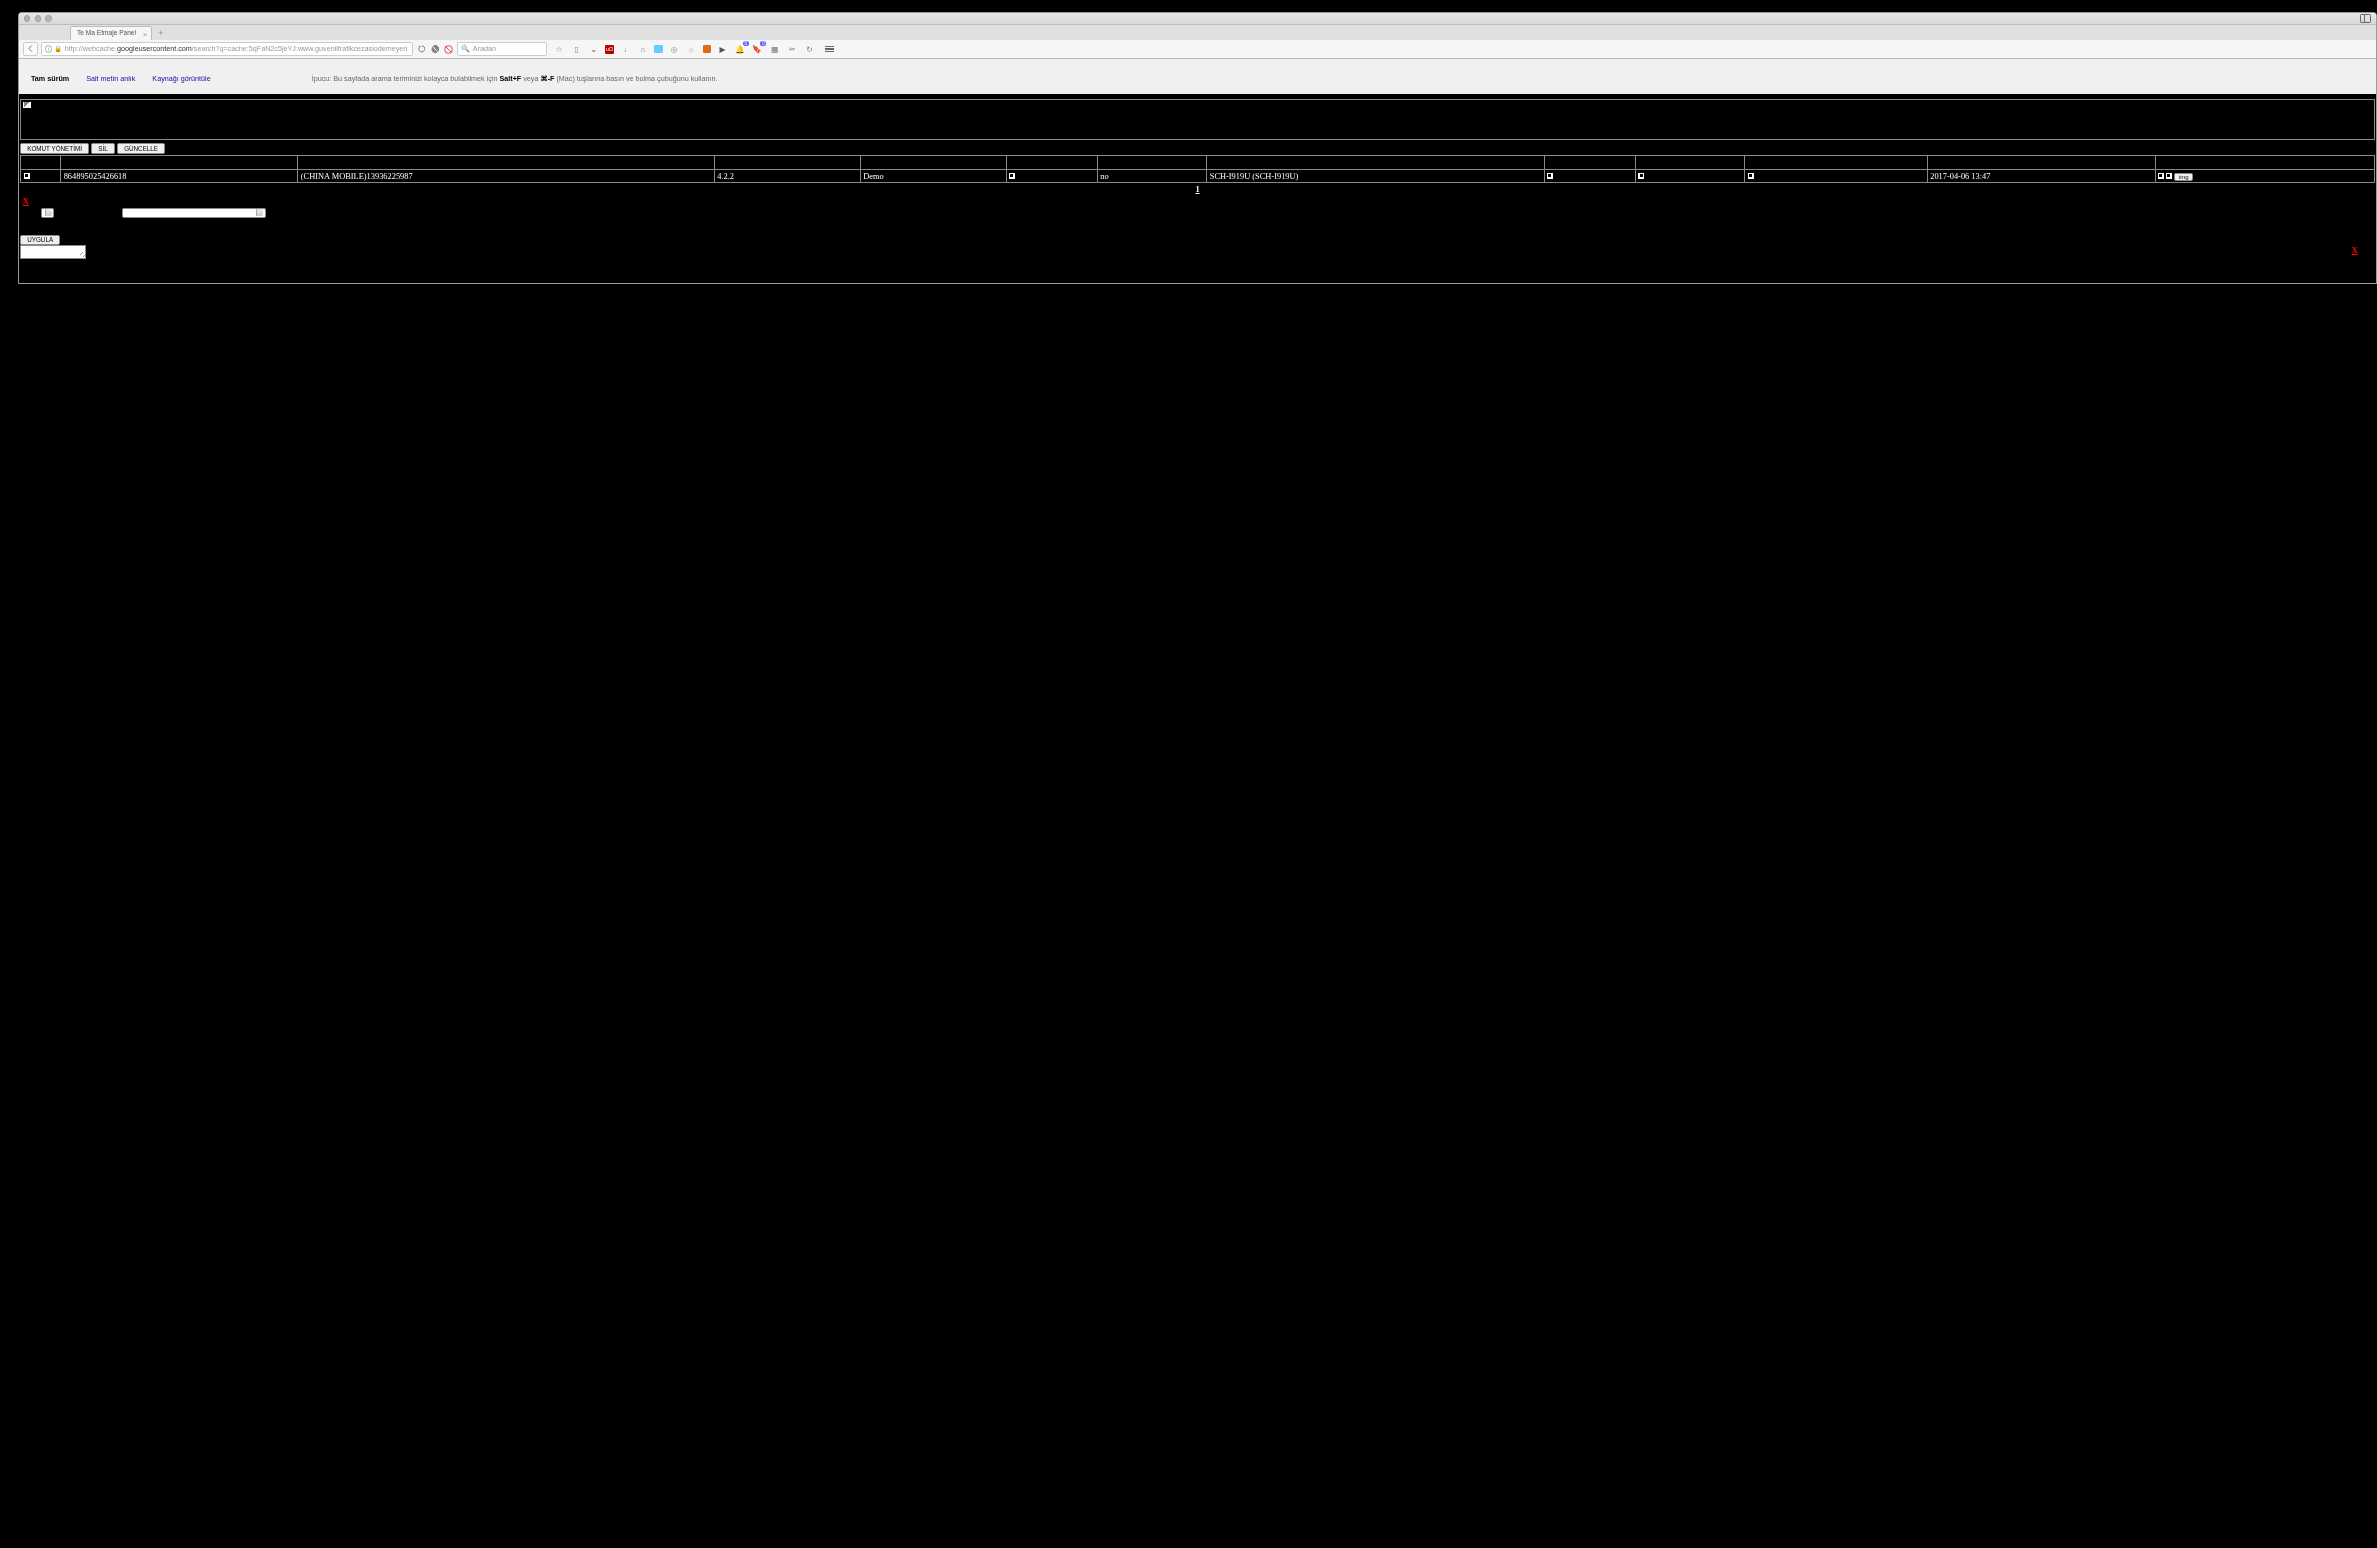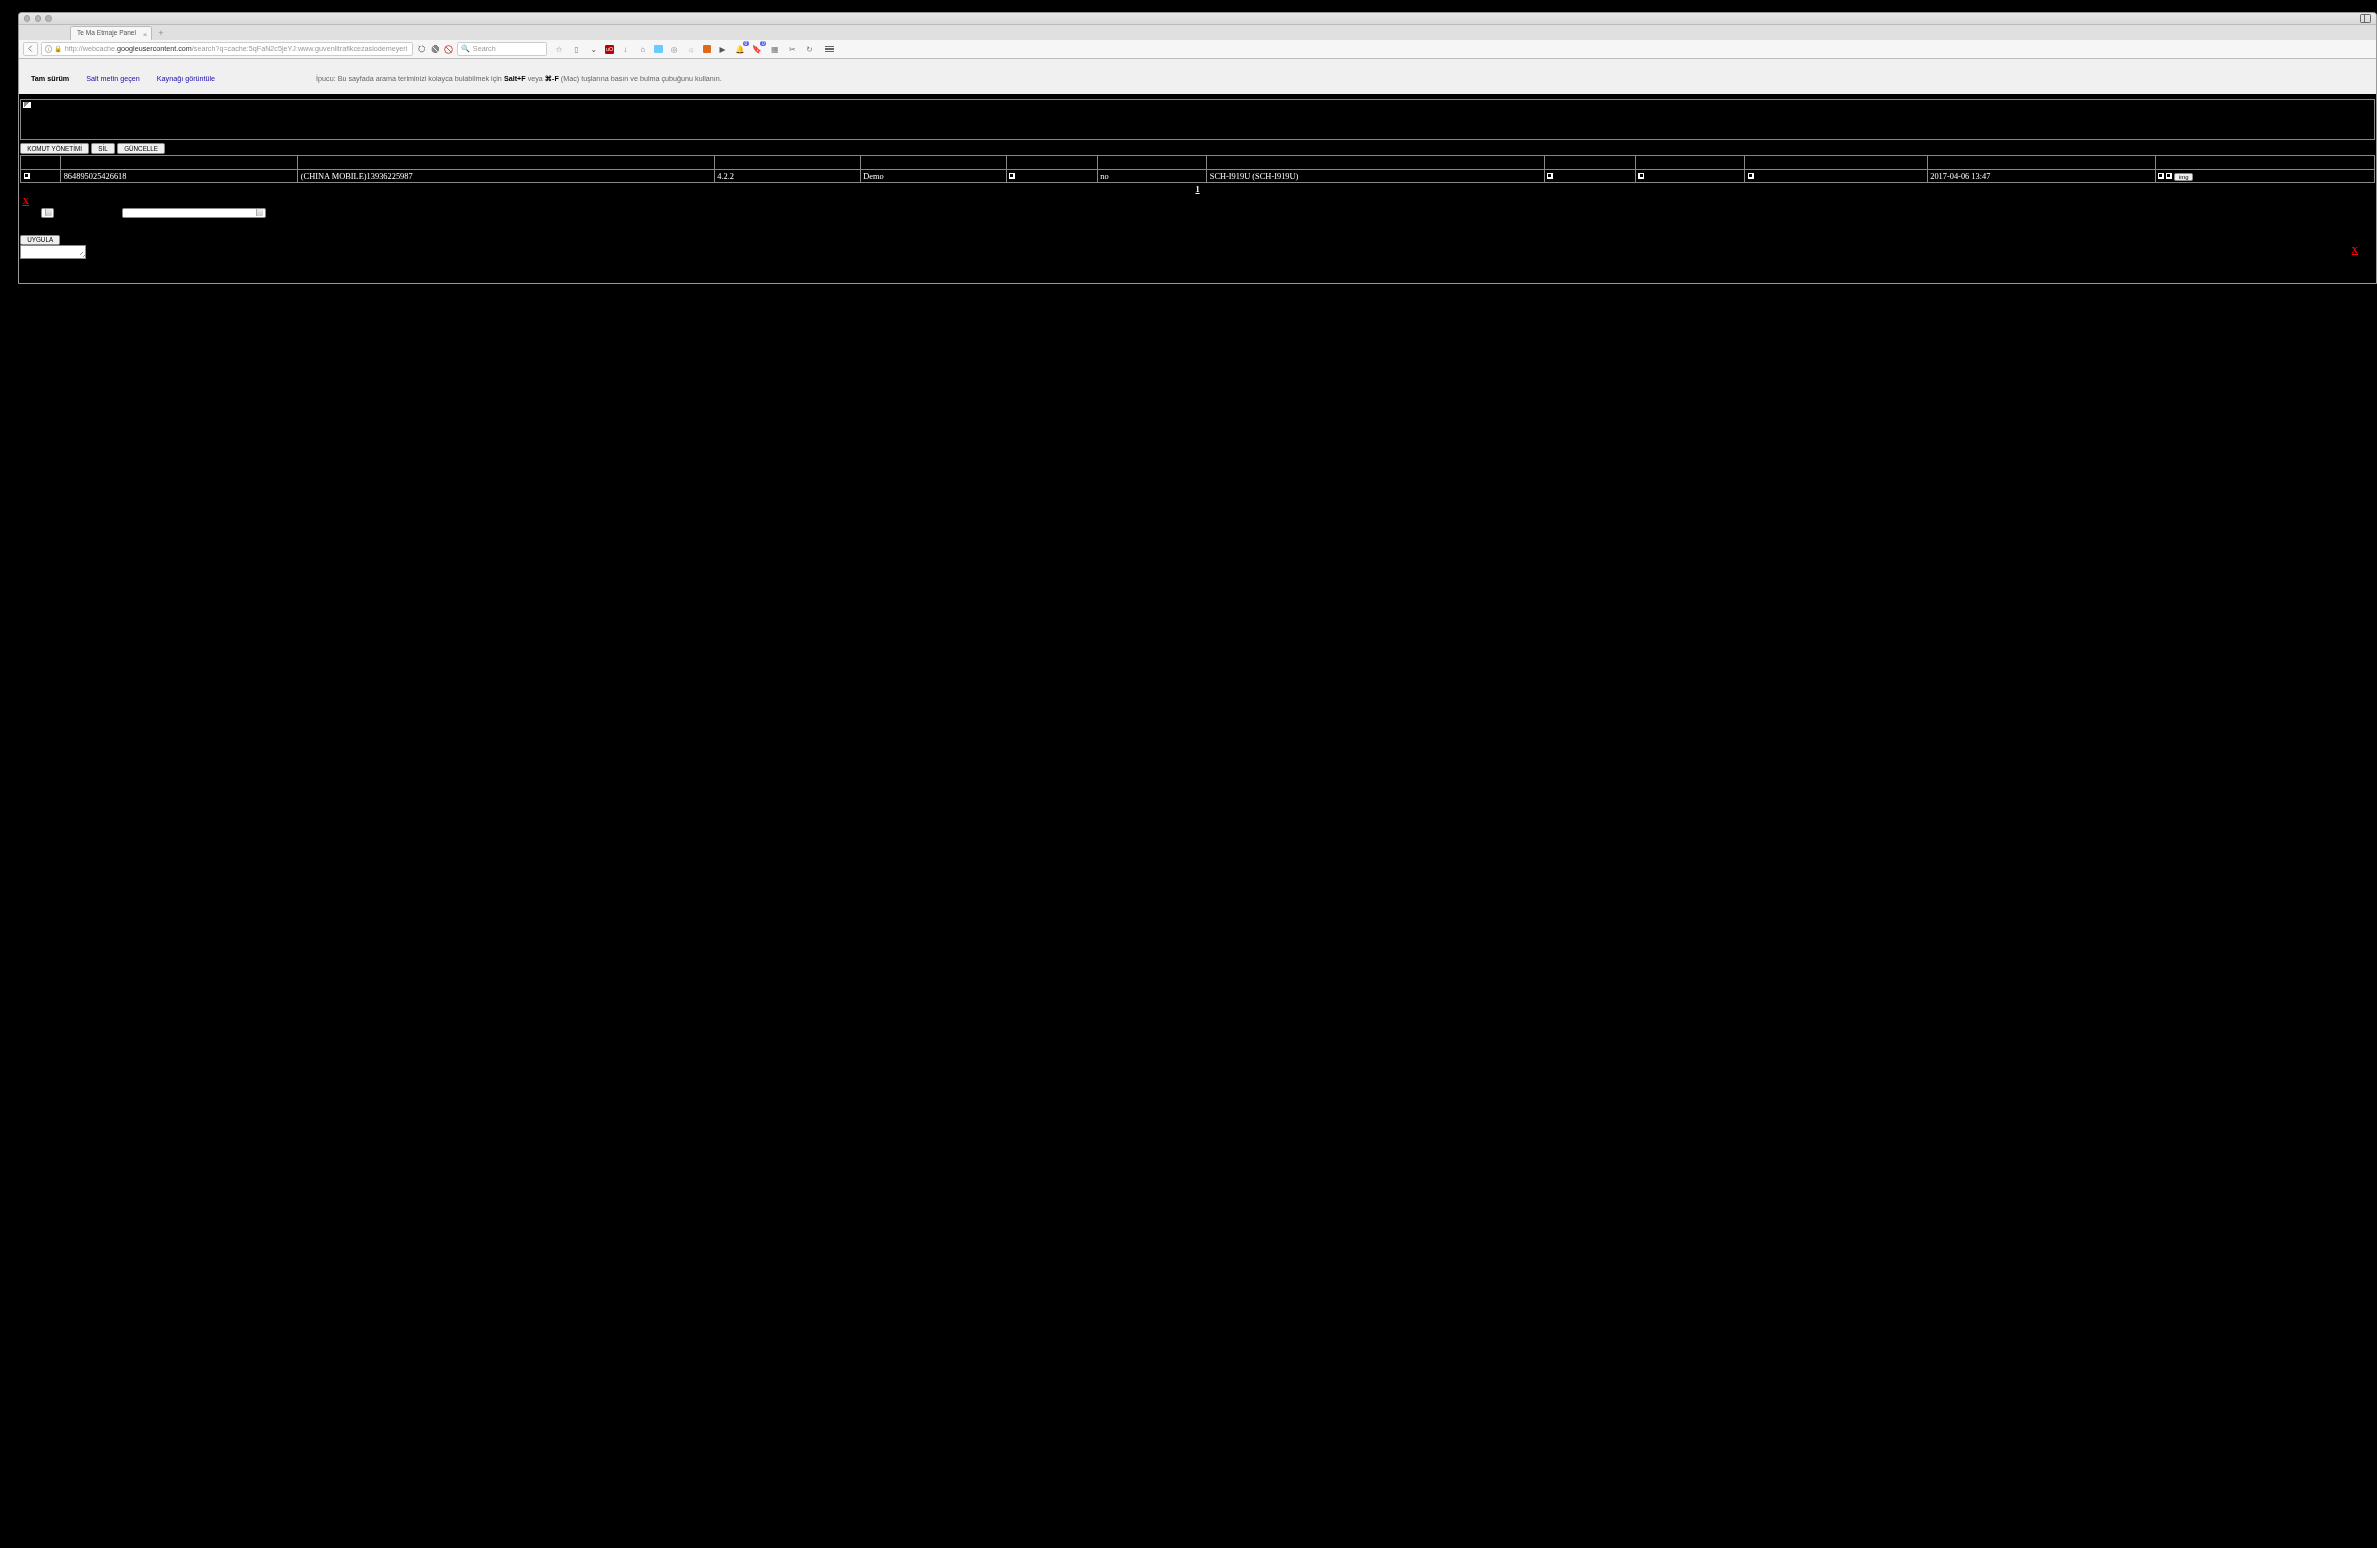--- a/index.html
+++ b/index.html
@@ -242,21 +242,21 @@
         </svg>
     </div>
     <div class="tb-icon" style="color:#d44;">
       <svg width="9" height="9" viewBox="0 0 15 15">
           <circle cx="7.5" cy="7.5" r="6.5" fill="none" stroke="#d44" stroke-width="1.6"></circle>
           <path d="M3 3 L12 12" stroke="#d44" stroke-width="1.6"></path>
         </svg>
     </div>
     <div class="searchbar">
       <span style="color:#aaa;">🔍</span>
-      <span>Search</span>
+      <span>Aradan</span>
     </div>
     <div class="toolbar-icons-right">
       <span class="tb-icon" style="color:#888;">☆</span>
       <span class="tb-icon" style="color:#888;">▯</span>
       <span class="tb-icon" style="color:#555;">⌄</span>
       <span class="tb-icon" style="background:#b00;color:#fff;width:9px;height:9px;border-radius:1.2px;font-size:5.4px;">uO</span>
       <span class="tb-icon" style="color:#2a90d9;">↓</span>
       <span class="tb-icon" style="color:#777;">⌂</span>
       <span class="tb-icon" style="background:#6cf;width:8.4px;height:8.4px;border-radius:1.2px;"></span>
       <span class="tb-icon" style="color:#888;">◎</span>
@@ -272,21 +272,21 @@
           <span></span>
           <span></span>
           <span></span>
         </div>
     </div>
   </div>
 
   <div class="cache-banner">
     <div class="row3">
       <span class="bold">Tam sürüm</span>
-      <a href="#">Salt metin geçen</a>
+      <a href="#">Salt metin anlık</a>
       <a href="#">Kaynağı görüntüle</a>
       <span class="tip">
         <span>İpucu: Bu sayfada arama teriminizi kolayca bulabilmek için </span><b>Salt+F</b><span> veya </span><b>⌘-F</b><span> (Mac) tuşlarına basın ve bulma çubuğunu kullanın.</span>
       </span>
     </div>
   </div>
 
   <div class="page-content">
 
     <div class="top-box">

